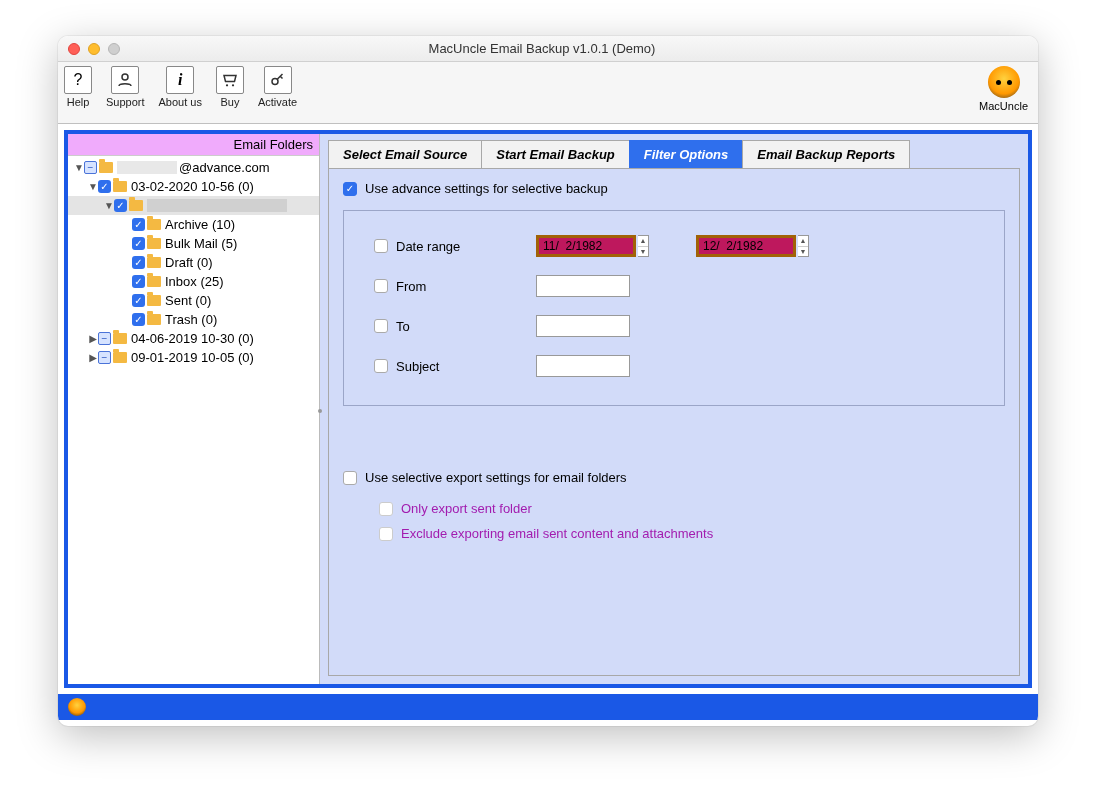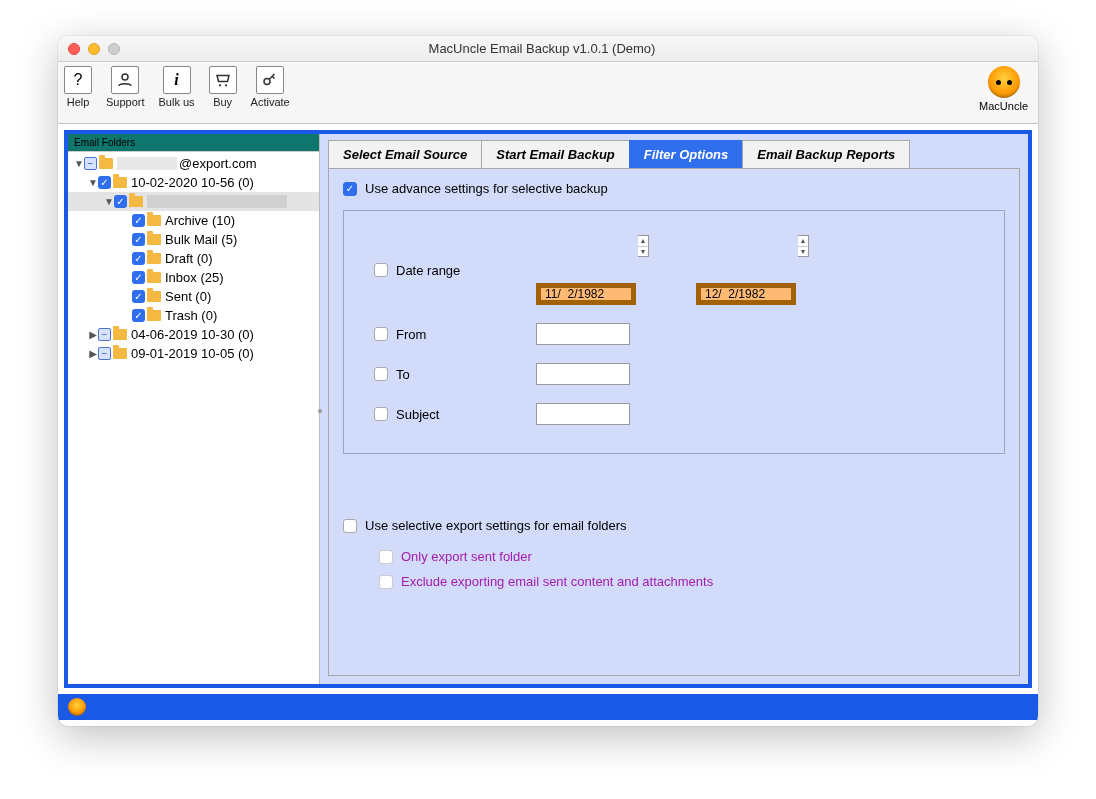--- a/index.html
+++ b/index.html
@@ -70,24 +70,25 @@
   background:#d2dbf9;
 }
 .sidebar {
   width: 252px;
   background:#fff;
   border-right: 1px solid #bbb;
   display:flex; flex-direction:column;
   position:relative;
 }
 .sidebar-header {
-  font-size:10px;
+  font-size:13px;
   padding: 3px 6px;
   border-bottom:1px solid #ccc;
-  background:#0f766e;
+  background:#f0abfc;
+  text-align:right;
 }
 .tree { flex:1; overflow:auto; padding-top:2px; font-size:13px; }
 .tree-row { display:flex; align-items:center; height:19px; white-space:nowrap; }
 .tree-row.selected { background:#e4e4e4; }
 .arrow { width:10px; text-align:center; color:#555; font-size:10px; }
 .minus-box {
   width:13px; height:13px; border:1px solid #4a73d8; background:#d6e3ff;
   display:flex; align-items:center; justify-content:center; font-size:10px; color:#2a54c0; border-radius:2px;
   margin-right:2px;
 }
@@ -138,23 +139,22 @@
   padding: 24px 30px 28px 30px;
   background:#d2dbf9;
 }
 .filter-row { display:flex; align-items:center; margin-bottom:18px; }
 .filter-label { width: 140px; }
 .text-input {
   width: 94px; height:22px; border:1px solid #999; background:#fff; font-size:12px; padding:0 4px;
 }
 .date-wrap { position:relative; margin-right:60px; }
 .date-input {
-  width:100px; height:22px; border:5px solid #a16207; background:#fdba74; font-size:12px; padding:0 4px;
+  width:100px; height:22px; border:3px solid #a16207; background:#be185d; font-size:12px; padding:0 4px;
   font-family:inherit;
-  margin-top:48px;
 }
 .spinner {
   position:absolute; right:-13px; top:0; width:11px; height:22px; border:1px solid #999; border-left:none;
   background:#fff; display:flex; flex-direction:column;
 }
 .spinner span { flex:1; display:flex; align-items:center; justify-content:center; font-size:7px; color:#555; }
 .spinner span:first-child { border-bottom:1px solid #ccc; }
 .sub-options { margin-top: 64px; }
 .sub-indent { margin-left: 36px; margin-top:16px; }
 .disabled { color:#a21caf; }
@@ -195,21 +195,21 @@
             <circle cx="12" cy="8" r="4" fill="none" stroke="#333" stroke-width="2"></circle>
             <path d="M4 20c0-4 16-4 16 0" fill="none" stroke="#333" stroke-width="2"></path>
           </svg>
       </div>
       <div class="tool-label">Support</div>
     </div>
     <div class="tool-item">
       <div class="tool-icon">
           <i style="font-style:italic;font-weight:bold;font-family:serif;">i</i>
         </div>
-      <div class="tool-label">Bulk us</div>
+      <div class="tool-label">About us</div>
     </div>
     <div class="tool-item">
       <div class="tool-icon">
         <svg width="18" height="18" viewBox="0 0 24 24">
             <path d="M4 6h16l-2 8H6z" fill="none" stroke="#333" stroke-width="2"></path>
             <circle cx="8" cy="19" r="1.5" fill="#333"></circle>
             <circle cx="16" cy="19" r="1.5" fill="#333"></circle>
           </svg>
       </div>
       <div class="tool-label">Buy</div>
@@ -234,28 +234,28 @@
 
     <div class="sidebar">
       <div class="sidebar-header">Email Folders</div>
       <div class="tree">
 
         <div class="tree-row indent-0">
           <span class="arrow">▼</span>
           <span class="minus-box">−</span>
           <span class="folder-icon"></span>
           <span style="background:#e8e8e8; width:60px; height:13px; margin-right:2px;"></span>
-          <span class="tree-label">@export.com</span>
+          <span class="tree-label">@advance.com</span>
         </div>
 
         <div class="tree-row indent-1">
           <span class="arrow">▼</span>
           <span class="chk">✓</span>
           <span class="folder-icon"></span>
-          <span class="tree-label">10-02-2020 10-56 (0)</span>
+          <span class="tree-label">03-02-2020 10-56 (0)</span>
         </div>
 
         <div class="tree-row indent-2 selected">
           <span class="arrow">▼</span>
           <span class="chk">✓</span>
           <span class="folder-icon"></span>
           <span class="tree-label" style="background:#d0d0d0; width:140px; height:13px;"></span>
         </div>
 
         <div class="tree-row indent-3">

